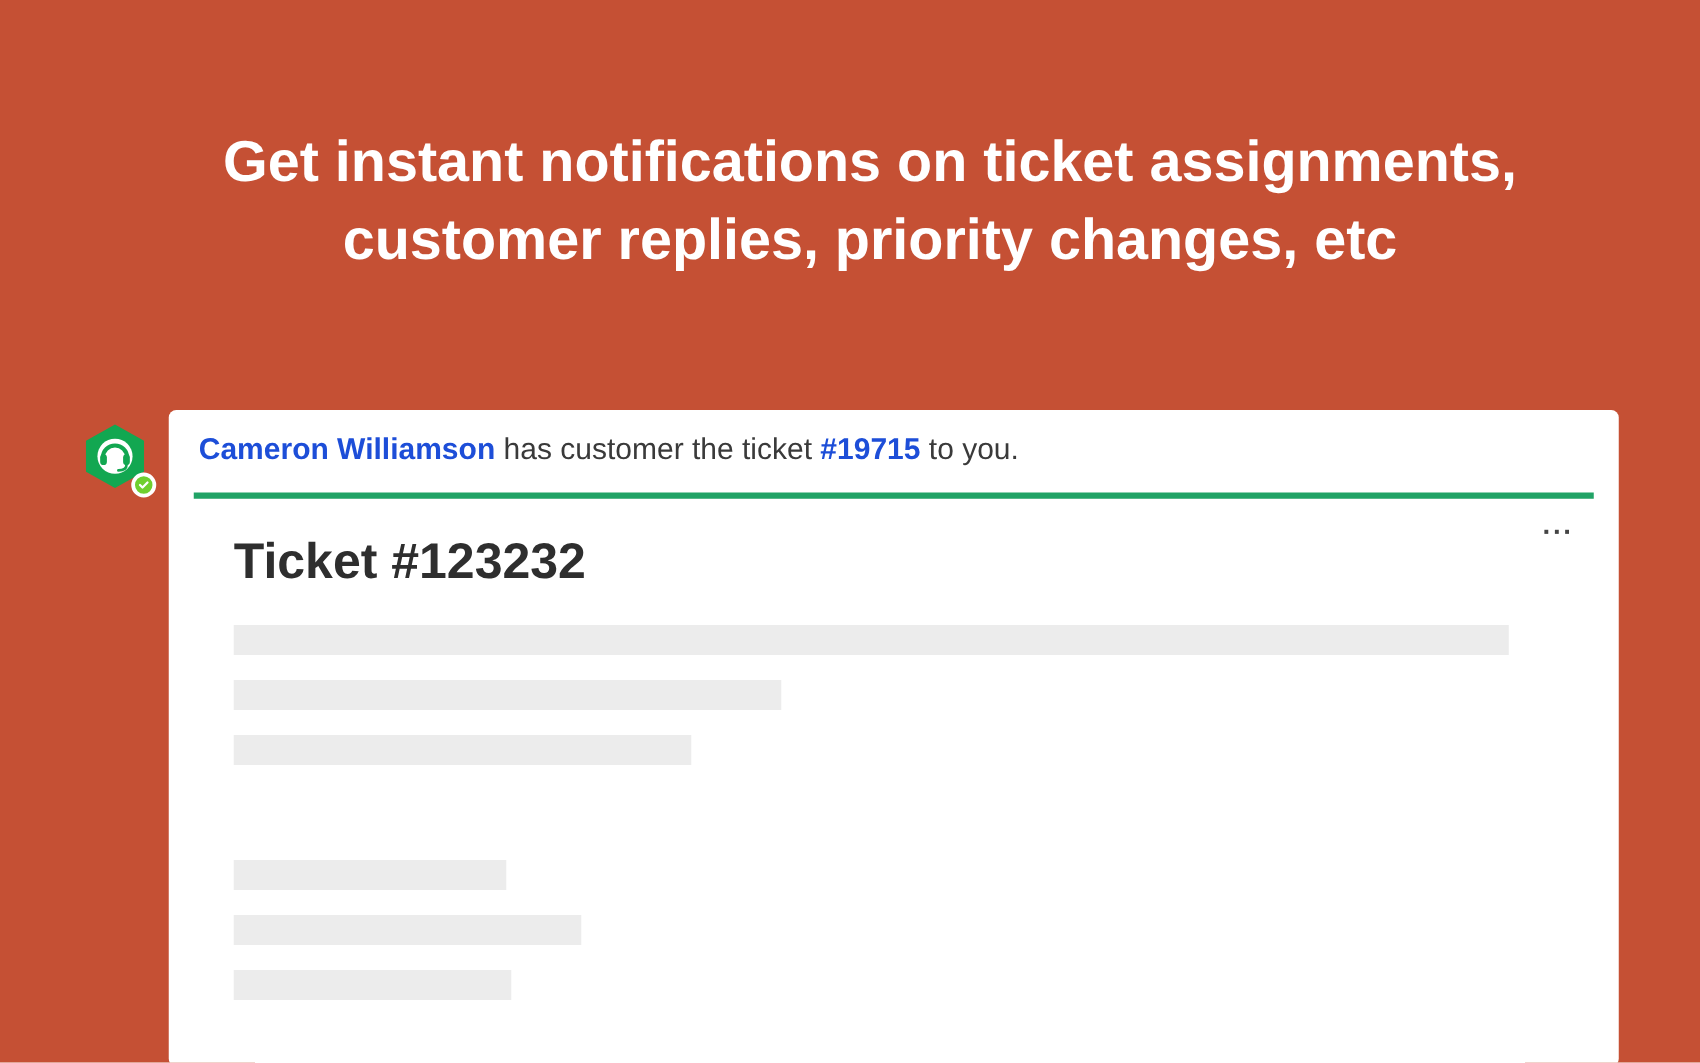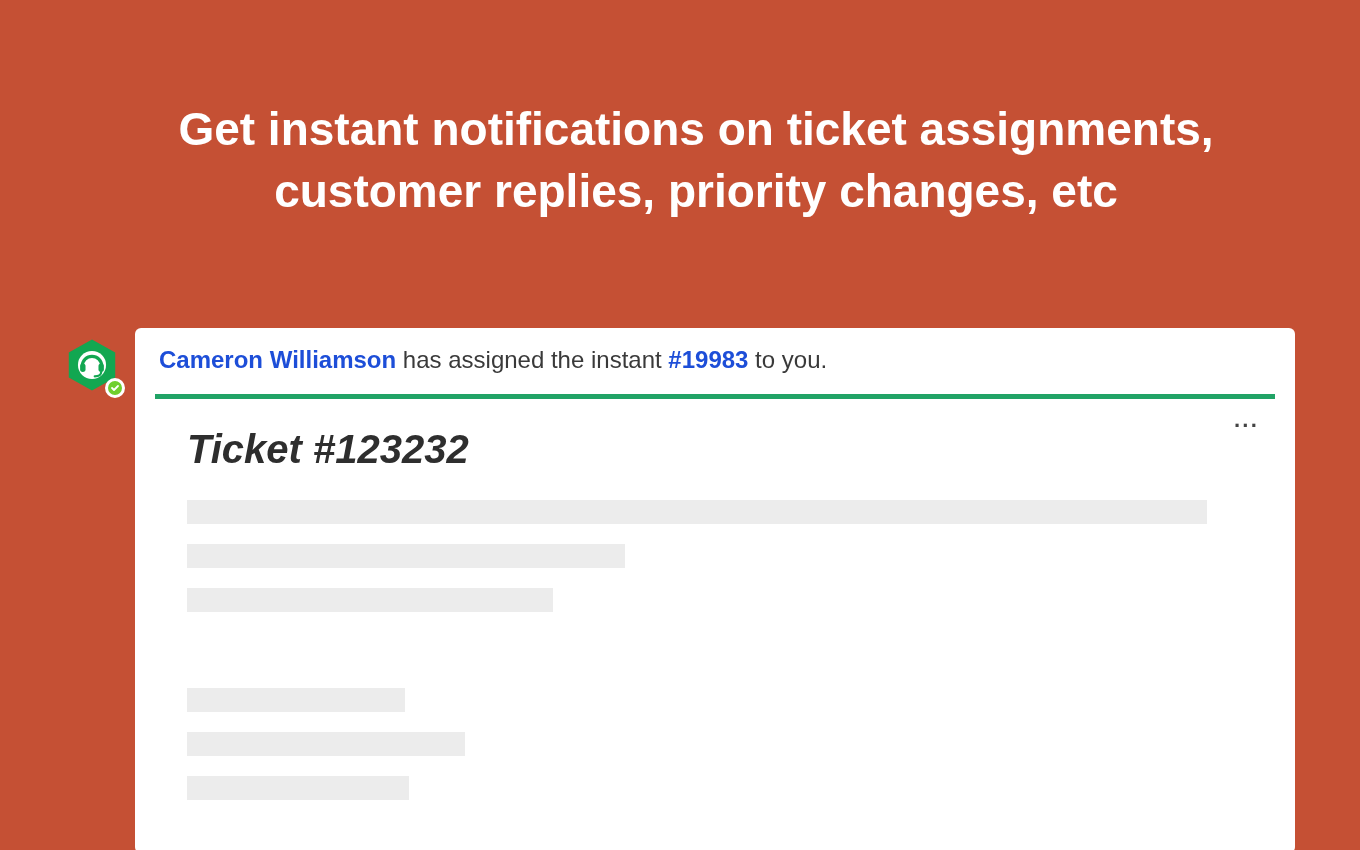--- a/index.html
+++ b/index.html
@@ -101,21 +101,20 @@
       color: #444;
       letter-spacing: 1px;
       cursor: pointer;
       padding: 6px;
     }
     .ticket-title {
       font-size: 40px;
       font-weight: 700;
       color: #2e2e2e;
       margin-bottom: 28px;
-      font-style: italic;
     }
     .placeholder-group {
       display: flex;
       flex-direction: column;
       gap: 20px;
     }
     .ph {
       height: 24px;
       background: #ececec;
     }
@@ -147,21 +146,21 @@
     </div>
     <div class="status-dot">
       <svg viewBox="0 0 10 10">
         <path d="M2 5 L4 7 L8 3" fill="none" stroke="#ffffff" stroke-width="1.8" stroke-linecap="round" stroke-linejoin="round"></path>
       </svg>
     </div>
   </div>
 
   <div class="card">
     <div class="msg-row">
-      <span class="bold">Cameron Williamson</span><span> has assigned the instant </span><span class="bold">#19983</span><span> to you.</span>
+      <span class="bold">Cameron Williamson</span><span> has customer the ticket </span><span class="bold">#19715</span><span> to you.</span>
     </div>
     <div class="accent-line"></div>
     <div class="ticket-body">
       <div class="more-dots">···</div>
       <div class="ticket-title">Ticket #123232</div>
       <div class="placeholder-group">
         <div class="ph ph1"></div>
         <div class="ph ph2"></div>
         <div class="ph ph3"></div>
         <div class="gap"></div>

